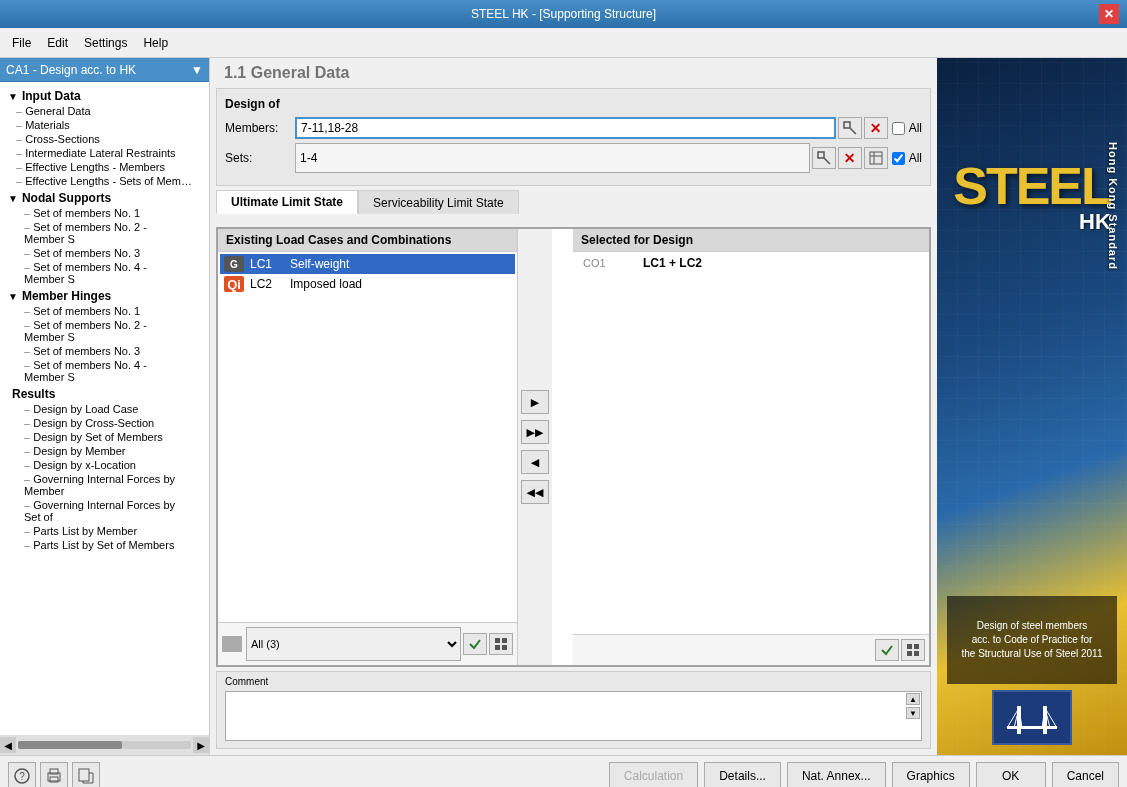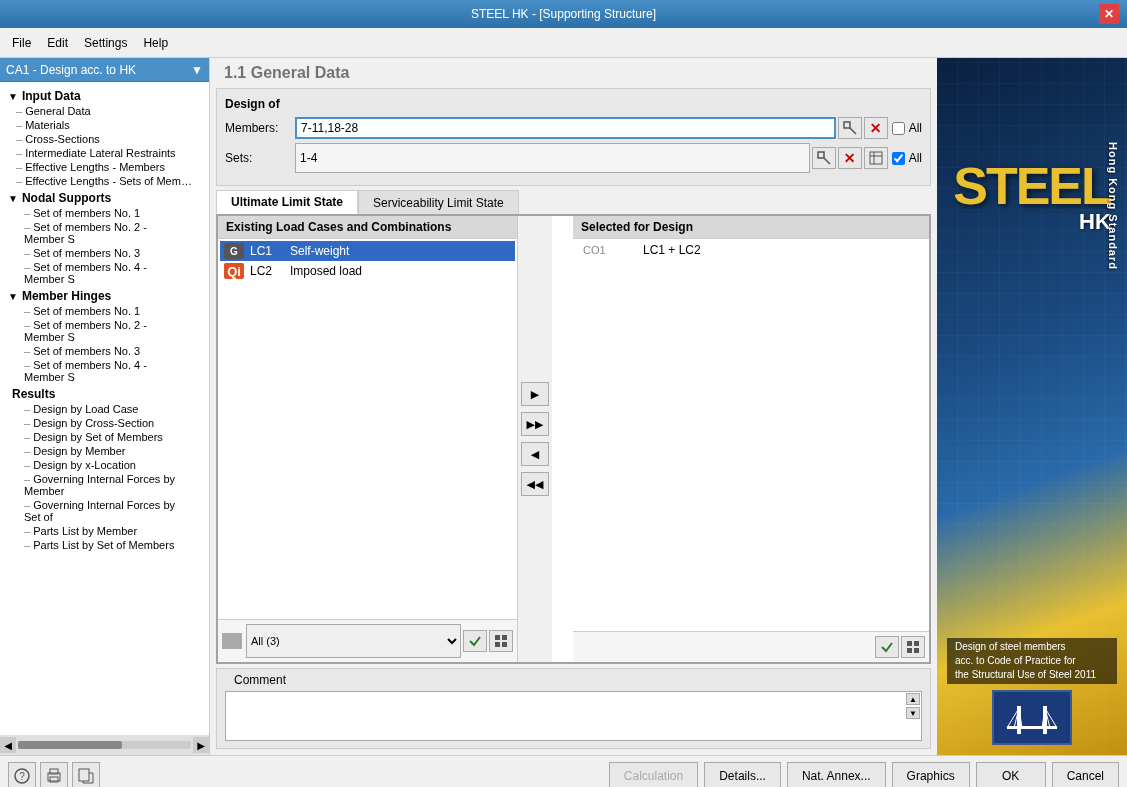--- a/index.html
+++ b/index.html
@@ -175,21 +175,21 @@
     .checkbox-row {
       display: flex;
       align-items: center;
       margin-left: 4px;
     }
     .checkbox-row input { margin-right: 4px; }
     
     
     .tab-bar {
       display: flex;
-      margin-bottom: 0;
+      margin-bottom: 13px;
     }
     .tab-btn {
       padding: 4px 14px;
       border: 1px solid #ccc;
       background: #e0e0e0;
       cursor: pointer;
       font-size: 12px;
       border-bottom: none;
     }
     .tab-btn.active {
@@ -281,21 +281,21 @@
       margin-left: 2px;
     }
     
     
     .comment-section {
       background: #e8e8e8;
       border: 1px solid #ccc;
       padding: 4px 8px;
       margin-top: 4px;
     }
-    .comment-label { font-size: 12px; margin-bottom: 4px; margin-left: 9px; }
+    .comment-label { font-size: 10px; margin-bottom: 4px; }
     .comment-textarea {
       width: 100%;
       height: 60px;
       border: 1px solid #aaa;
       font-size: 12px;
       resize: none;
       background: white;
       padding: 2px;
     }
     
@@ -307,22 +307,23 @@
       overflow: hidden;
       display: flex;
       flex-direction: column;
       align-items: center;
       justify-content: flex-end;
       padding: 10px;
     }
     .steel-description {
       background: rgba(0,0,0,0.6);
       color: white;
-      padding: 2px 8px;
+      padding: 23px 8px;
       font-size: 10px;
+      text-align: center;
       line-height: 1.4;
       width: 100%;
       z-index: 10;
       margin-top: 48px;
     }
     
     
     .bottom-toolbar {
       height: 40px;
       background: #f0f0f0;
@@ -441,20 +442,21 @@
     }
 
     .selected-id {
       width: 60px;
       color: #888;
       font-size: 11px;
     }
 
     .selected-value {
       font-size: 12px;
+      font-weight: bold;
     }
   </style>
 </head>
 <body>
 
 <div class="title-bar">
   <div style="width:20px"></div>
   <div class="title-bar-text">STEEL HK - [Supporting Structure]</div>
   <button class="title-bar-close">✕</button>
 </div>

